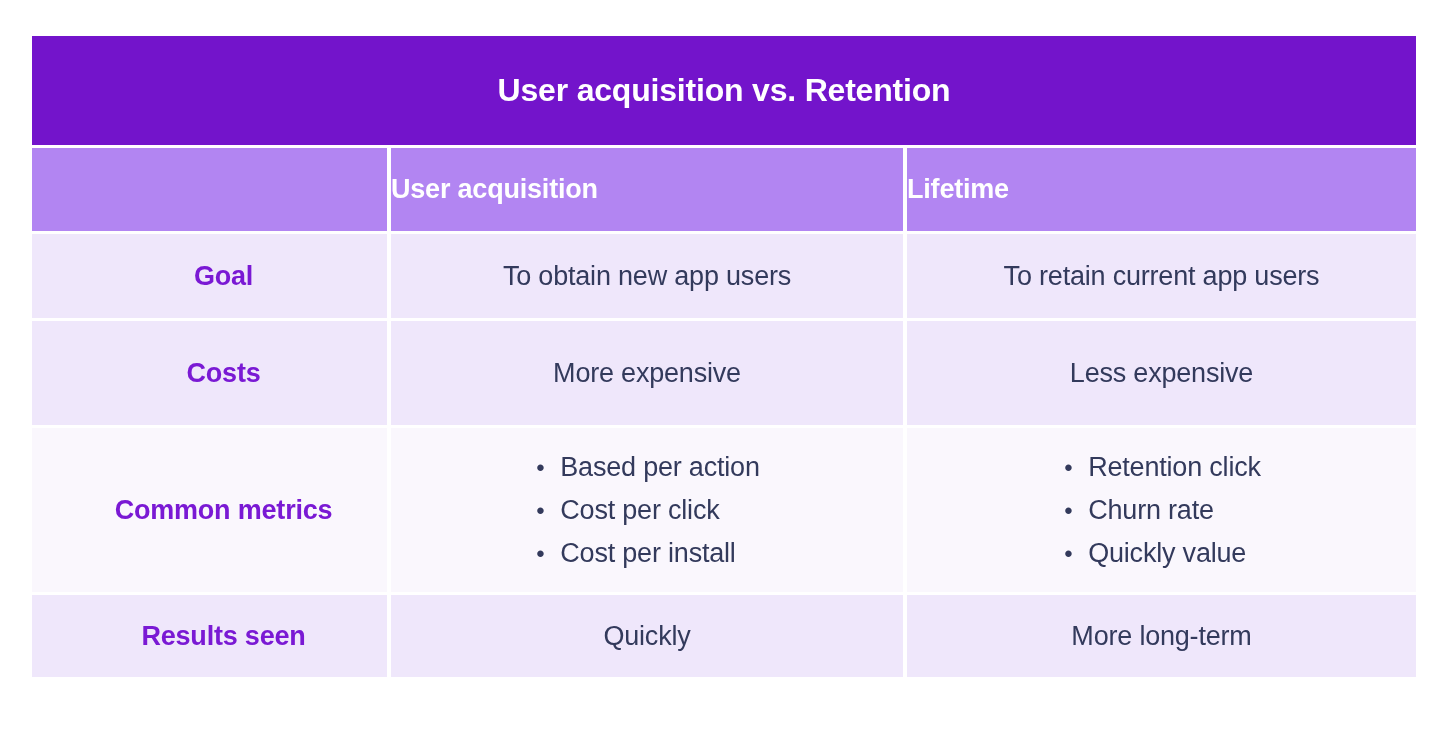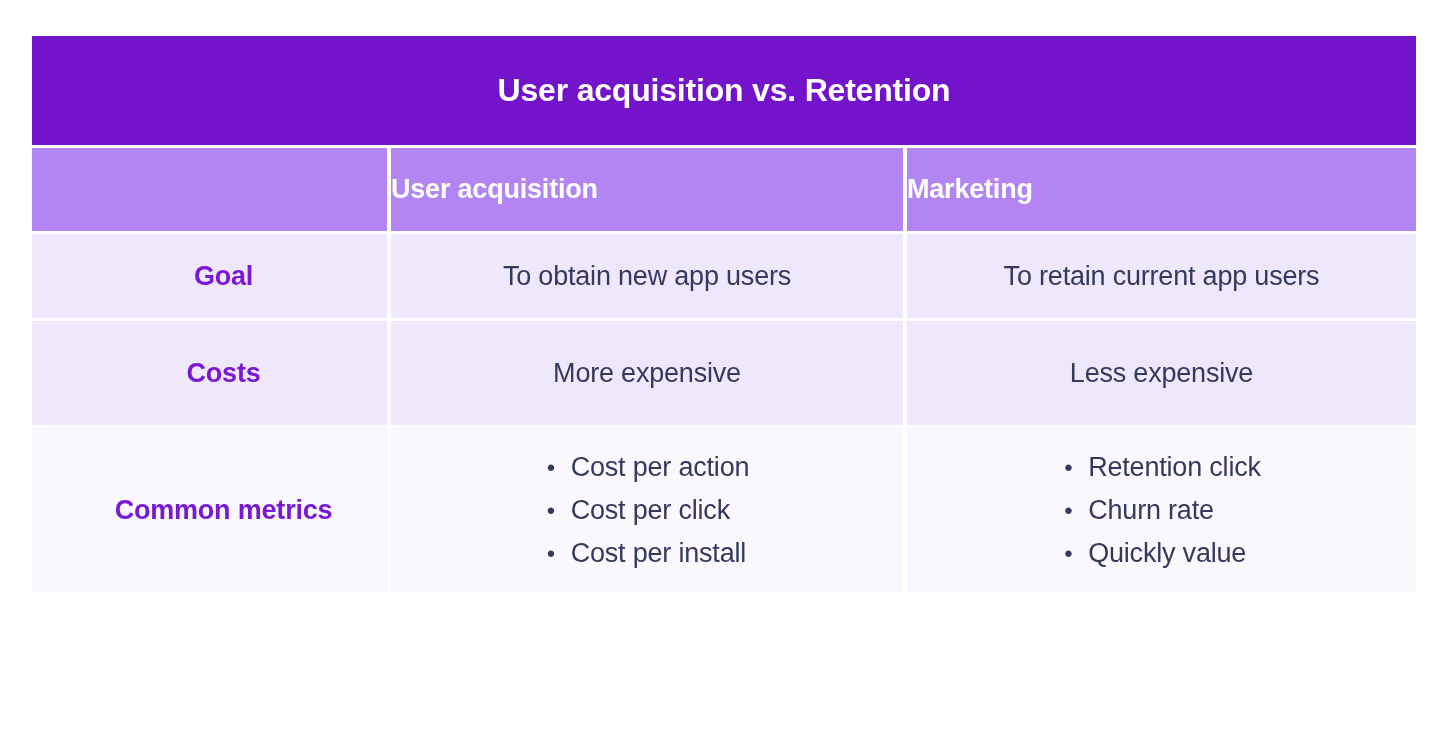--- a/index.html
+++ b/index.html
@@ -130,55 +130,60 @@
     </colgroup>
     <tbody>
 
       <tr class="title-row">
         <td colspan="3">User acquisition vs. Retention</td>
       </tr>
 
       <tr class="header-row">
         <td class="corner-cell"></td>
         <td>User acquisition</td>
-        <td>Marketing</td>
+        <td>Lifetime</td>
       </tr>
 
       <tr class="body-row shade-a r-goal">
         <td class="row-label">Goal</td>
         <td>To obtain new app users</td>
         <td>To retain current app users</td>
       </tr>
 
 
       <tr class="body-row shade-a r-costs">
         <td class="row-label">Costs</td>
         <td>More expensive</td>
         <td>Less expensive</td>
       </tr>
 
       <tr class="body-row shade-b r-metrics">
         <td class="row-label">Common metrics</td>
         <td>
           <div class="bullet-wrap">
             <ul class="bullets">
-                <li>Cost per action</li>
+                <li>Based per action</li>
                 <li>Cost per click</li>
                 <li>Cost per install</li>
               </ul>
           </div>
         </td>
         <td>
           <div class="bullet-wrap">
             <ul class="bullets">
                 <li>Retention click</li>
                 <li>Churn rate</li>
                 <li>Quickly value</li>
               </ul>
           </div>
         </td>
       </tr>
 
+      <tr class="body-row shade-a r-results">
+        <td class="row-label">Results seen</td>
+        <td>Quickly</td>
+        <td>More long-term</td>
+      </tr>
 
     </tbody>
   </table>
 
 </div>
 
 </body></html>

